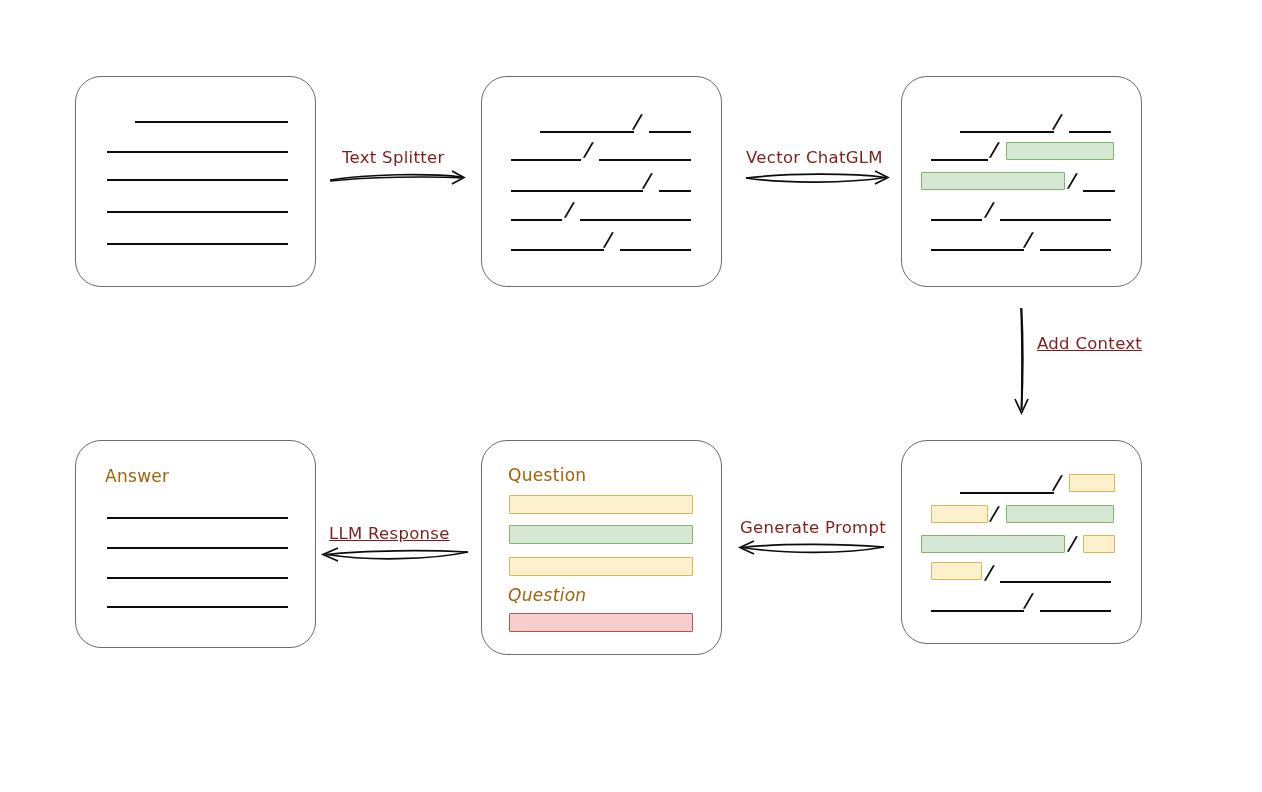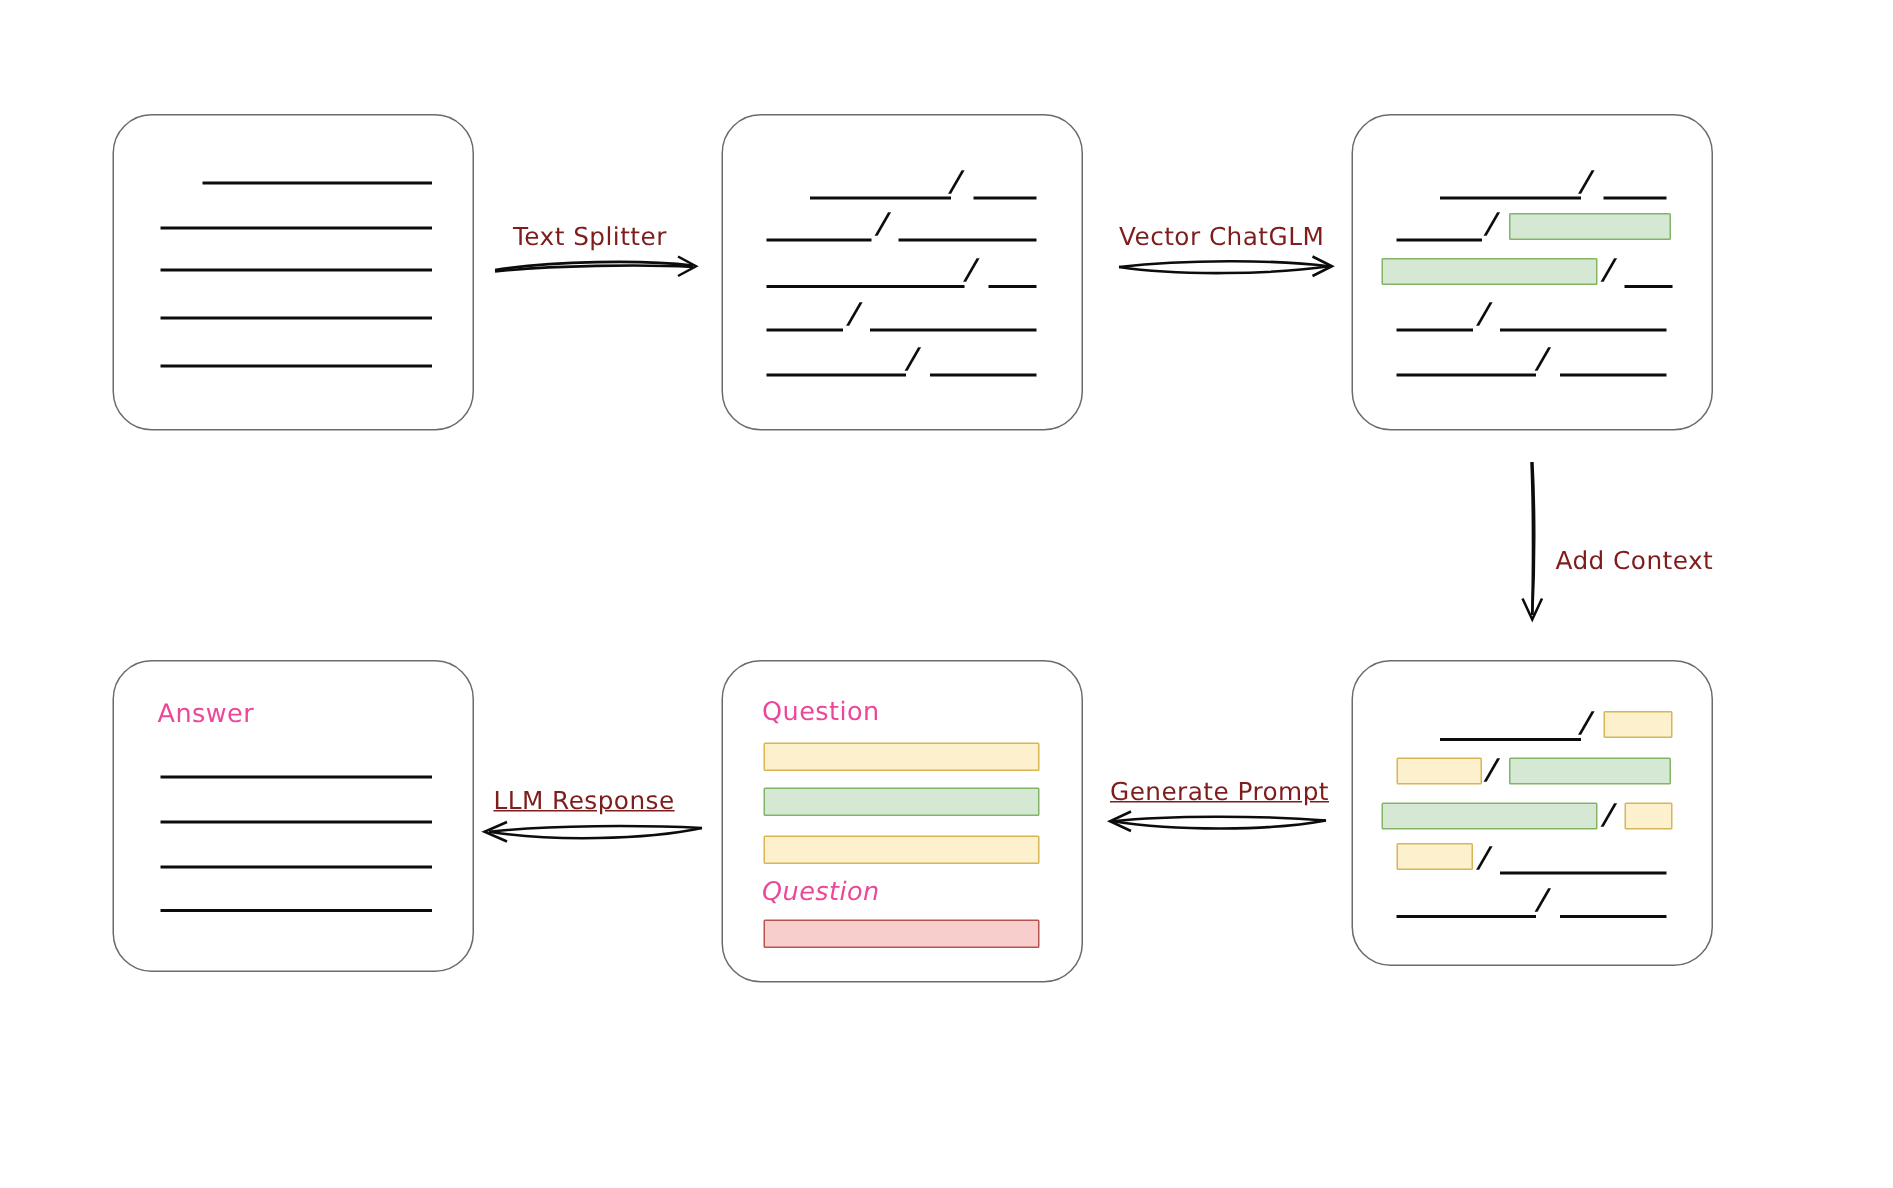--- a/index.html
+++ b/index.html
@@ -62,21 +62,21 @@
   .label {
     position: absolute;
     color: #7f1d1d;
     font-family: "DejaVu Sans", sans-serif;
     font-size: 16.5px;
     letter-spacing: 0.3px;
     white-space: nowrap;
   }
   .box-title {
     position: absolute;
-    color: #ec4899;
+    color: #a16207;
     font-family: "DejaVu Sans", sans-serif;
     font-size: 17px;
     letter-spacing: 0.3px;
     white-space: nowrap;
   }
   .footer-note {
     position: absolute;
     color: #0a0a0a;
     font-family: "DejaVu Sans", sans-serif;
     font-size: 16.5px;
@@ -160,21 +160,21 @@
   <div class="rule" style="left:1083px; top:190px; width:32px;"></div>
 
   <div class="rule" style="left:931px; top:219px; width:51px;"></div>
   <div class="slash" style="left:986px; top:200px;">/</div>
   <div class="rule" style="left:1000px; top:219px; width:111px;"></div>
 
   <div class="rule" style="left:931px; top:249px; width:93px;"></div>
   <div class="slash" style="left:1025px; top:230px;">/</div>
   <div class="rule" style="left:1040px; top:249px; width:71px;"></div>
 
-  <div class="label" style="left:1037px; top:364px;">Add Context</div>
+  <div class="label" style="left:1037px; top:334px;text-decoration:underline;">Add Context</div>
   <svg class="arrow-svg" style="left:1010px; top:306px;" width="28" height="112" viewBox="0 0 28 112">
     <path class="lens" d="M11,2 C12.5,38 12,78 11.5,104"></path>
     <path class="lens" d="M11.6,2 C13.4,38 12.8,78 11.5,104"></path>
     <polyline class="head" points="5,93 11.5,107 18,93"></polyline>
   </svg>
 
   <div class="doc-box" style="left:901px; top:440px; width:241px; height:204px;"></div>
 
   <div class="rule" style="left:960px; top:492px; width:94px;"></div>
   <div class="slash" style="left:1054px; top:473px;">/</div>
@@ -189,21 +189,21 @@
   <div class="chip yellow" style="left:1083px; top:535px; width:32px; height:18px;"></div>
 
   <div class="chip yellow" style="left:931px; top:562px; width:51px; height:18px;"></div>
   <div class="slash" style="left:986px; top:563px;">/</div>
   <div class="rule" style="left:1000px; top:581px; width:111px;"></div>
 
   <div class="rule" style="left:931px; top:610px; width:93px;"></div>
   <div class="slash" style="left:1025px; top:591px;">/</div>
   <div class="rule" style="left:1040px; top:610px; width:71px;"></div>
 
-  <div class="label" style="left:740px; top:518px;text-decoration:underline;">Generate Prompt</div>
+  <div class="label" style="left:740px; top:518px;">Generate Prompt</div>
   <svg class="arrow-svg" style="left:736px; top:532px;" width="152" height="26" viewBox="0 0 152 26">
     <path class="lens" d="M148,15 C110,22 48,22 6,15.5"></path>
     <path class="lens" d="M148,15 C108,12 46,11 6,15.5"></path>
     <polyline class="head" points="18,9 4,15.5 18,22"></polyline>
   </svg>
 
   <div class="doc-box" style="left:481px; top:440px; width:241px; height:215px;"></div>
   <div class="box-title" style="left:508px; top:465px;">Question</div>
   <div class="chip yellow" style="left:509px; top:495px; width:184px; height:19px;"></div>
   <div class="chip green" style="left:509px; top:525px; width:184px; height:19px;"></div>

